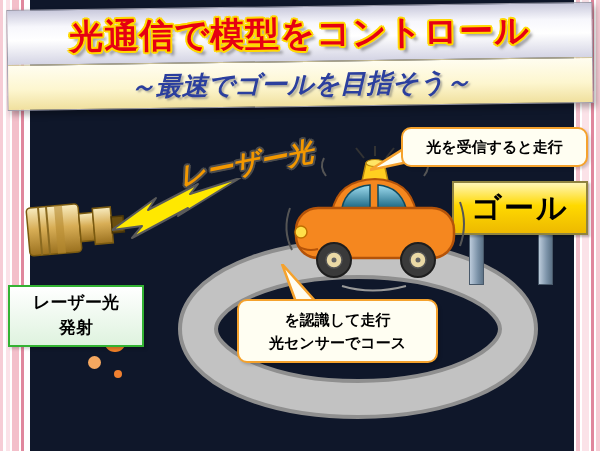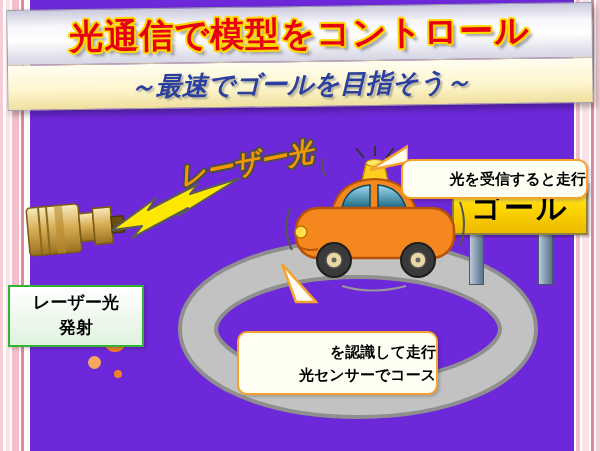--- a/index.html
+++ b/index.html
@@ -1,16 +1,16 @@
 <!DOCTYPE html>
 <html style="--title-text: #e60012; --title-outline: #ffd800; --subtitle-text: #2b3f9e; --laser-label: #f39800; --callout-border: #f5a22d; --callout-bg: #fffef2; --laser-box-border: #33b333; --goal-sign-yellow: #ffd900; --track-gray: #c2c2c2; --track-edge: #8f8f8f; --car-orange: #f5871f;"><head>
 <meta charset="utf-8">
 <style>
   html,body{margin:0;padding:0;background:#ffffff;}
-  .slide{position:relative;width:600px;height:451px;background:#6d28d9;overflow:hidden;
+  .slide{position:relative;width:600px;height:451px;background:#0f172a;overflow:hidden;
          font-family:"Liberation Sans","DejaVu Sans",sans-serif;}
 
   
   .stripes-left{position:absolute;left:0;top:0;bottom:0;width:30px;
     background:linear-gradient(90deg,#f6ccd5 0,#f6ccd5 3px,#fff 3px,#fff 6px,#fbe2e8 6px,#fbe2e8 10px,
       #fff 10px,#fff 12px,#f3bfca 12px,#f3bfca 19px,#fff 19px,#fff 21px,#e0879d 21px,#e0879d 24px,#fff 24px,#fff 30px);}
   .stripes-right{position:absolute;right:0;top:0;bottom:0;width:26px;
     background:linear-gradient(90deg,#fff 0,#fff 2px,#f3bfca 2px,#f3bfca 6px,#fff 6px,#fff 8px,
       #fbe2e8 8px,#fbe2e8 15px,#fff 15px,#fff 17px,#e0879d 17px,#e0879d 20px,#fff 20px,#fff 22px,#f6ccd5 22px,#f6ccd5 26px);}
 
@@ -29,22 +29,22 @@
     text-shadow:2px 2px 2px rgba(110,110,110,0.5);}
 
   
   .laser-label{position:absolute;left:178px;top:146px;transform:rotate(-11deg);z-index:20;
     font-size:27px;font-weight:bold;font-style:italic;color:var(--laser-label);
     text-shadow:2px 0 #4d4d4d,-2px 0 #4d4d4d,0 2px #4d4d4d,0 -2px #4d4d4d,
       1.5px 1.5px #4d4d4d,-1.5px -1.5px #4d4d4d,1.5px -1.5px #4d4d4d,-1.5px 1.5px #4d4d4d;}
 
   
   .callout{position:absolute;background:var(--callout-bg);border:2.5px solid var(--callout-border);
-    border-radius:10px;display:flex;flex-direction:column;align-items:flex-end;justify-content:center;
-    font-weight:bold;color:#000;box-shadow:2px 2px 3px rgba(0,0,0,0.18);z-index:25;text-align:center;margin-top:32px;}
+    border-radius:10px;display:flex;flex-direction:column;align-items:center;justify-content:center;
+    font-weight:bold;color:#000;box-shadow:2px 2px 3px rgba(0,0,0,0.18);z-index:25;text-align:center;}
   .callout-receive{left:401px;top:127px;width:183px;height:36px;font-size:15px;}
   .callout-sensor{left:237px;top:299px;width:197px;height:60px;font-size:15px;line-height:1.55;}
   .tail{position:absolute;z-index:24;}
 
   
   .laser-box{position:absolute;left:8px;top:285px;width:132px;height:58px;z-index:22;
     border:2.5px solid var(--laser-box-border);background:linear-gradient(180deg,#ffffff 0%,#dff3df 100%);
     display:flex;flex-direction:column;align-items:center;justify-content:center;
     font-size:17px;font-weight:bold;line-height:1.45;color:#000;box-shadow:2px 2px 3px rgba(0,0,0,0.18);text-align:center;}
 

